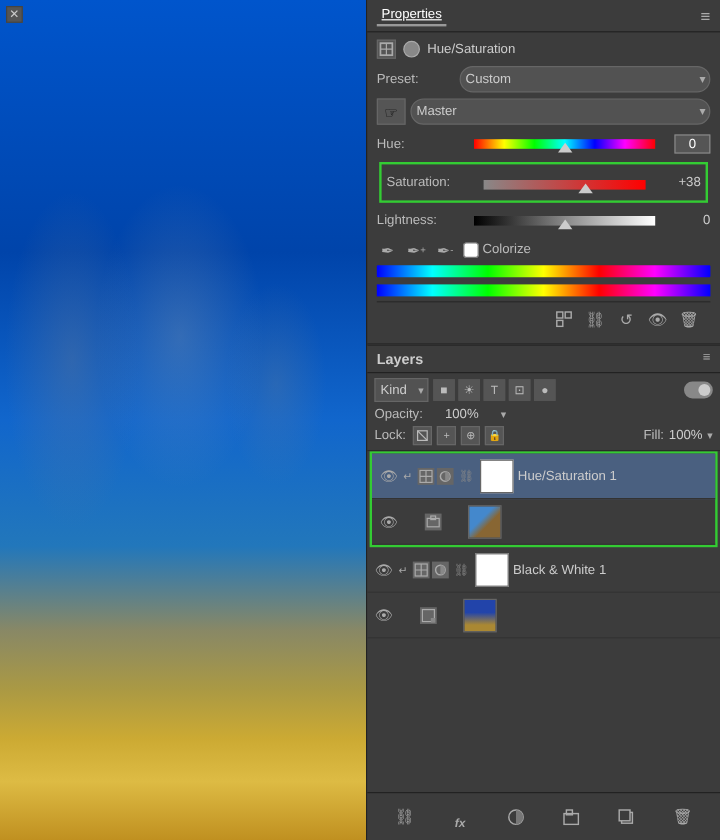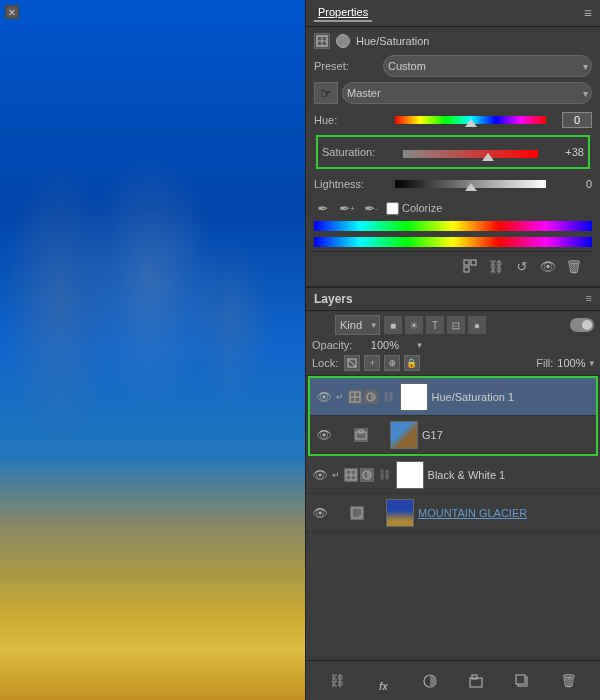--- a/index.html
+++ b/index.html
@@ -356,21 +356,20 @@
       border-bottom: 1px solid #2a2a2a;
     }
     .layers-filter-row {
       display: flex;
       align-items: center;
       gap: 4px;
       margin-bottom: 4px;
     }
     .filter-select-wrapper {
       position: relative;
-      margin-left: 23px;
     }
     .filter-select-wrapper::after {
       content: '▾';
       position: absolute;
       right: 4px;
       top: 50%;
       transform: translateY(-50%);
       color: #aaa;
       font-size: 9px;
       pointer-events: none;
@@ -823,21 +822,20 @@
           <div class="layer-icons">
             <div class="layer-icon-small">
               <svg width="12" height="12" viewBox="0 0 12 12">
                   <rect x="1" y="3" width="10" height="7" fill="none" stroke="#aaa" stroke-width="1"></rect>
                   <rect x="4" y="1" width="4" height="3" fill="none" stroke="#aaa" stroke-width="1"></rect>
                 </svg>
             </div>
           </div>
           <div style="width:14px; flex-shrink:0"></div>
           <div class="layer-thumb layer-thumb-g17"></div>
-          <span class="layer-name">G17</span>
         </div>
 
       </div>
 
       <div class="layer-item">
         <div class="eye-icon">👁</div>
         <span class="layer-arrow">↵</span>
         <div class="layer-icons">
           <div class="layer-icon-small">
             <svg width="12" height="12" viewBox="0 0 12 12">
@@ -864,21 +862,20 @@
         <div class="layer-icons">
           <div class="layer-icon-small">
             <svg width="12" height="12" viewBox="0 0 12 12">
                 <rect x="1" y="1" width="10" height="10" fill="none" stroke="#aaa" stroke-width="1"></rect>
                 <rect x="8" y="8" width="4" height="4" fill="#888"></rect>
               </svg>
           </div>
         </div>
         <div style="width:14px; flex-shrink:0"></div>
         <div class="layer-thumb layer-thumb-mountain"></div>
-        <span class="layer-name-link">MOUNTAIN GLACIER</span>
       </div>
 
     </div>
 
     <div class="layers-toolbar">
       <button class="layers-tool-btn">⛓</button>
       <button class="layers-tool-btn" style="font-size:10px; font-style:italic; font-weight:bold; color:#aaa;margin-top:11px;">fx</button>
       <button class="layers-tool-btn">
         <svg width="14" height="14" viewBox="0 0 14 14">
             <circle cx="7" cy="7" r="6" fill="none" stroke="#aaa" stroke-width="1.2"></circle>

